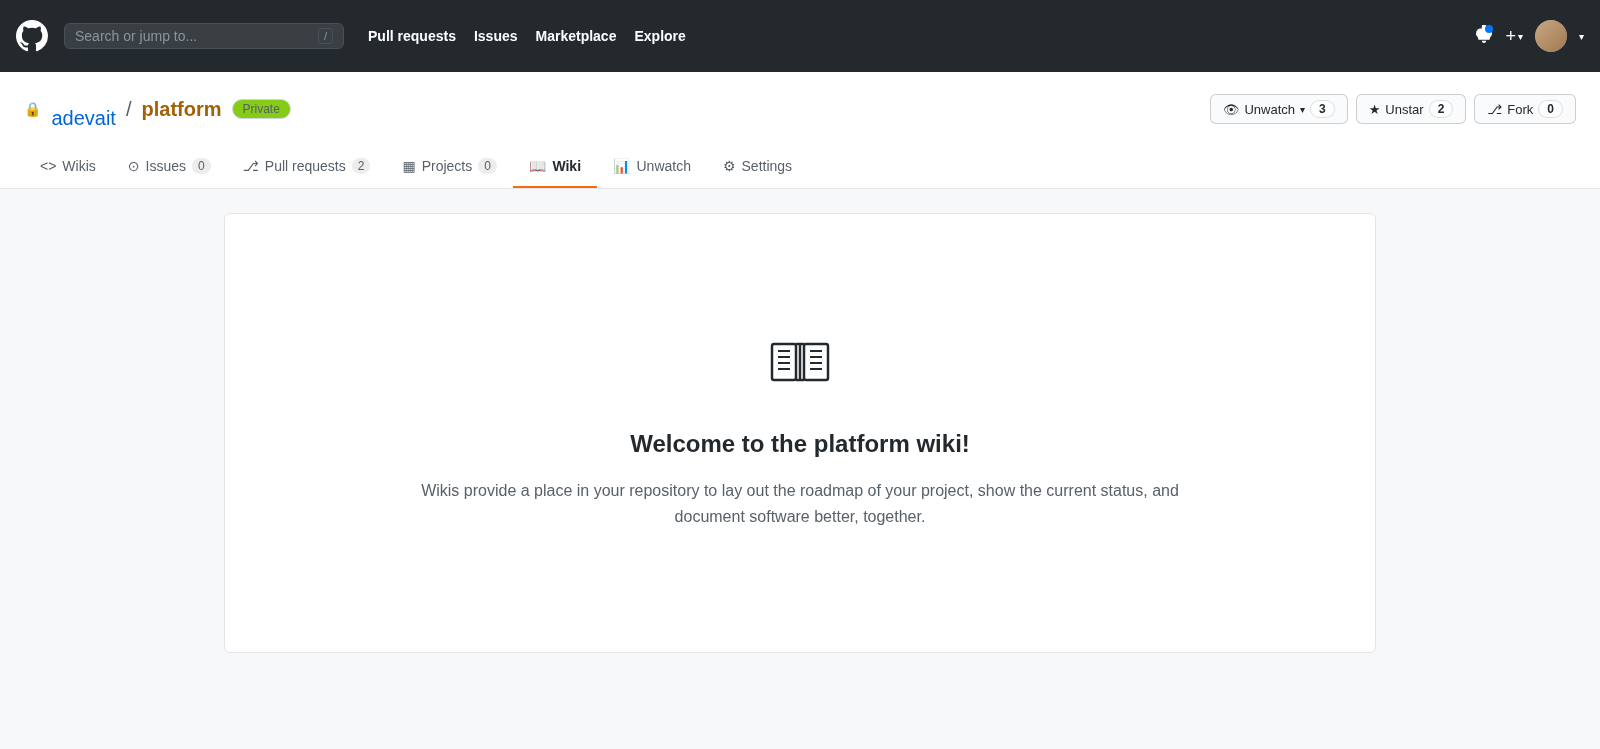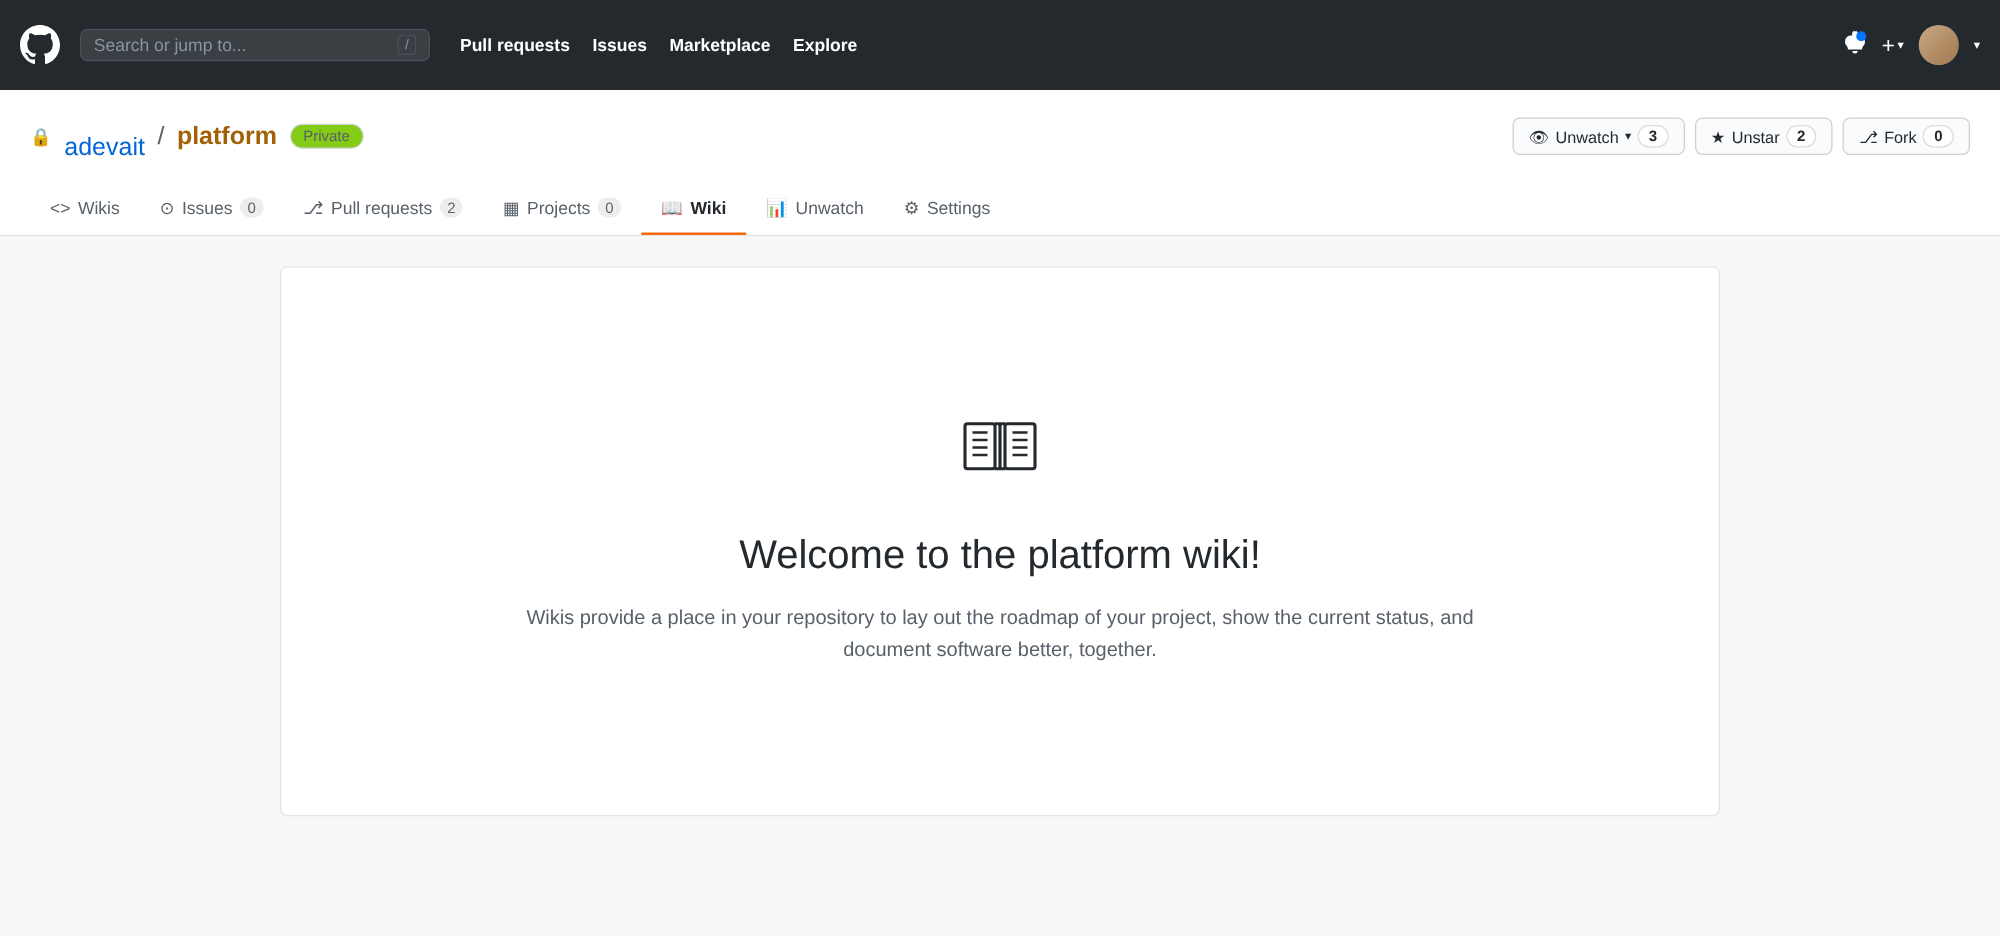--- a/index.html
+++ b/index.html
@@ -162,22 +162,22 @@
       align-items: center;
       justify-content: center;
       gap: 20px;
     }
     .wiki-icon {
       font-size: 56px;
       color: #24292e;
       margin-bottom: 8px;
     }
     .wiki-title {
-      font-size: 32px;
-      font-weight: 400;
+      font-size: 24px;
+      font-weight: 700;
       color: #24292e;
     }
     .wiki-desc {
       font-size: 16px;
       color: #586069;
       max-width: 780px;
       line-height: 1.6;
     }
     .create-btn {
       background: #28a745;

